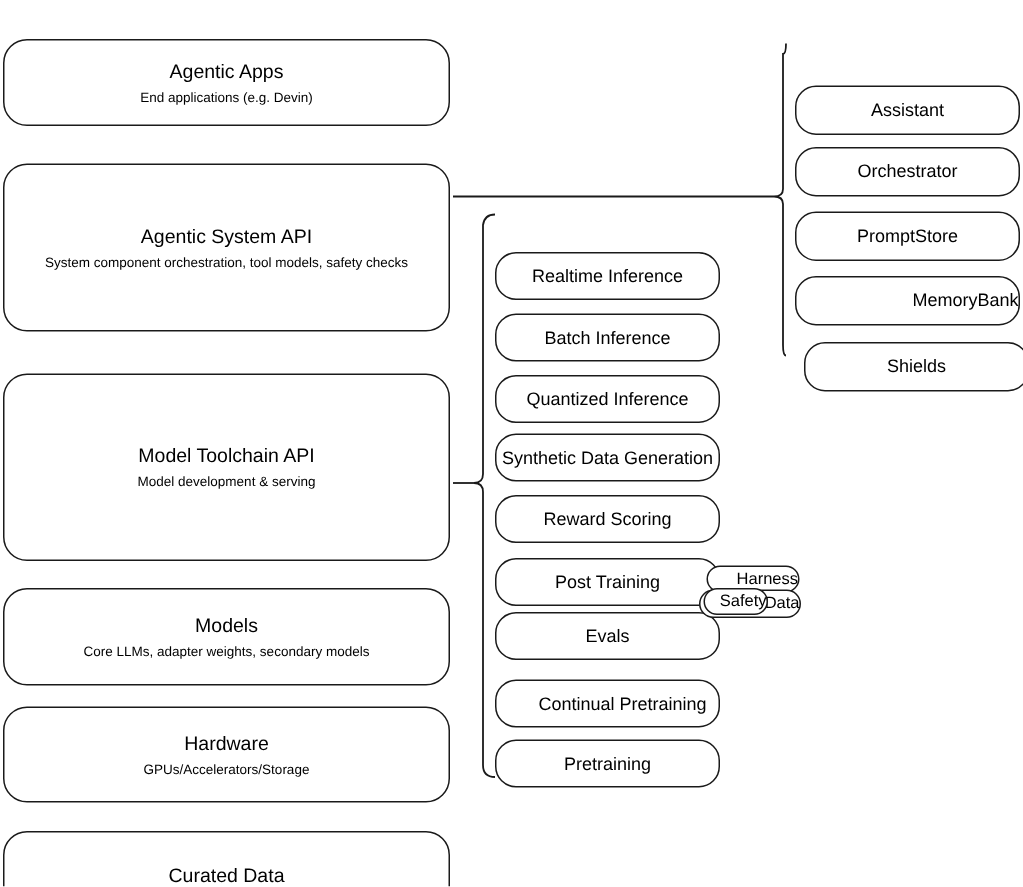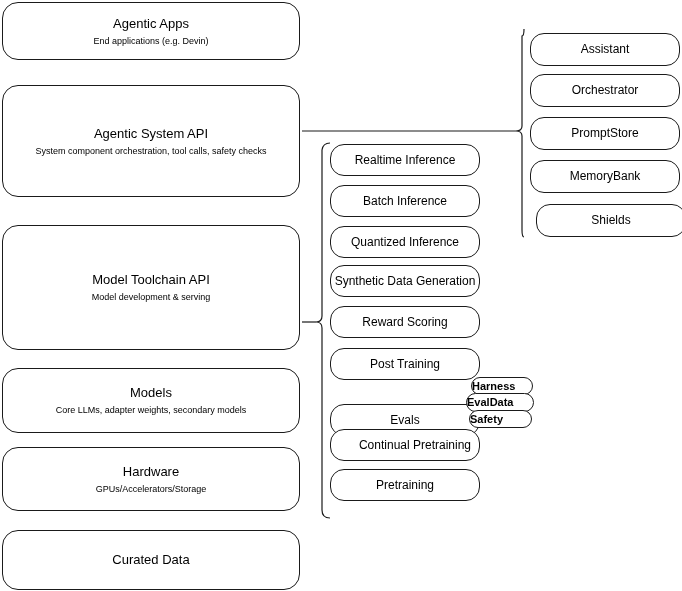--- a/index.html
+++ b/index.html
@@ -21,20 +21,21 @@
   .box {
     position: absolute;
     box-sizing: border-box;
     border: 1px solid #1a1a1a;
     background: #ffffff;
     display: flex;
     flex-direction: column;
     align-items: center;
     justify-content: center;
     text-align: center;
+    margin-top: 24px;
   }
   .stack-box {
     border-radius: 14px;
   }
   .layer-box {
     border-radius: 16px;
   }
   .title {
     font-size: 13px;
     line-height: 16px;
@@ -55,22 +56,21 @@
     white-space: nowrap;
   }
   .pill {
     position: absolute;
     box-sizing: border-box;
     border: 1px solid #1a1a1a;
     background: #ffffff;
     border-radius: 999px;
     display: flex;
     align-items: center;
-    justify-content: flex-start;
-    font-weight: bold;
+    justify-content: flex-end;
   }
   .pill-label {
     font-size: 11px;
     line-height: 13px;
     color: #000;
     white-space: nowrap;
   }
   .svg-layer {
     position: absolute;
     left: 0;
@@ -97,21 +97,21 @@
     <path id="toolchain-lead-path" d="M 302 322 L 316 322"></path>
   </svg>
 
   <div id="layers-container">
       <div class="box layer-box" style="left: 2px; top: 2px; width: 298px; height: 58px;">
         <div class="title">Agentic Apps</div>
         <div class="subtitle">End applications (e.g. Devin)</div>
       </div>
       <div class="box layer-box" style="left: 2px; top: 85px; width: 298px; height: 112px;">
         <div class="title">Agentic System API</div>
-        <div class="subtitle">System component orchestration, tool calls, safety checks</div>
+        <div class="subtitle">System component orchestration, tool models, safety checks</div>
       </div>
       <div class="box layer-box" style="left: 2px; top: 225px; width: 298px; height: 125px; text-align: center;">
         <div class="title">Model Toolchain API</div>
         <div class="subtitle">Model development &amp; serving</div>
       </div>
       <div class="box layer-box" style="left: 2px; top: 368px; width: 298px; height: 65px;">
         <div class="title">Models</div>
         <div class="subtitle">Core LLMs, adapter weights, secondary models</div>
       </div>
       <div class="box layer-box" style="left: 2px; top: 447px; width: 298px; height: 64px;">
@@ -135,54 +135,54 @@
       </div>
       <div class="box stack-box" style="left: 330px; top: 265px; width: 150px; height: 32px;">
         <div class="item-label">Synthetic Data Generation</div>
       </div>
       <div class="box stack-box" style="left: 330px; top: 306px; width: 150px; height: 32px;">
         <div class="item-label">Reward Scoring</div>
       </div>
       <div class="box stack-box" style="left: 330px; top: 348px; width: 150px; height: 32px;">
         <div class="item-label">Post Training</div>
       </div>
-      <div class="box stack-box" style="left: 330px; top: 404px; width: 150px; height: 32px;">
+      <div class="box stack-box" style="left: 330px; top: 384px; width: 150px; height: 32px;">
         <div class="item-label">Evals</div>
       </div>
       <div class="box stack-box" style="left: 330px; top: 429px; width: 150px; height: 32px; padding-left: 20px;">
         <div class="item-label">Continual Pretraining</div>
       </div>
       <div class="box stack-box" style="left: 330px; top: 469px; width: 150px; height: 32px;">
         <div class="item-label">Pretraining</div>
       </div>
     </div>
 
   <div id="pills-container">
       <div class="pill" style="left: 471px; top: 377px; width: 62px; height: 18px; z-index: 10;">
         <div class="pill-label">Harness</div>
       </div>
       <div class="pill" style="left: 466px; top: 393px; width: 68px; height: 19px; z-index: 11;">
         <div class="pill-label">EvalData</div>
       </div>
-      <div class="pill" style="left: 469px; top: 410px; width: 63px; height: 18px; z-index: 12;">
+      <div class="pill" style="left: 469px; top: 392px; width: 43px; height: 18px; z-index: 12;">
         <div class="pill-label">Safety</div>
       </div>
     </div>
 
   <div id="system-container">
       <div class="box stack-box" style="left: 530px; top: 33px; width: 150px; height: 33px;">
         <div class="item-label">Assistant</div>
       </div>
       <div class="box stack-box" style="left: 530px; top: 74px; width: 150px; height: 33px;">
         <div class="item-label">Orchestrator</div>
       </div>
       <div class="box stack-box" style="left: 530px; top: 117px; width: 150px; height: 33px;">
         <div class="item-label">PromptStore</div>
       </div>
-      <div class="box stack-box" style="left: 530px; top: 160px; width: 150px; height: 33px;">
+      <div class="box stack-box" style="left: 530px; top: 160px; width: 150px; height: 33px; align-items: flex-end;">
         <div class="item-label">MemoryBank</div>
       </div>
       <div class="box stack-box" style="left: 536px; top: 204px; width: 150px; height: 33px;">
         <div class="item-label">Shields</div>
       </div>
     </div>
 
 </div>
 
 </body></html>

